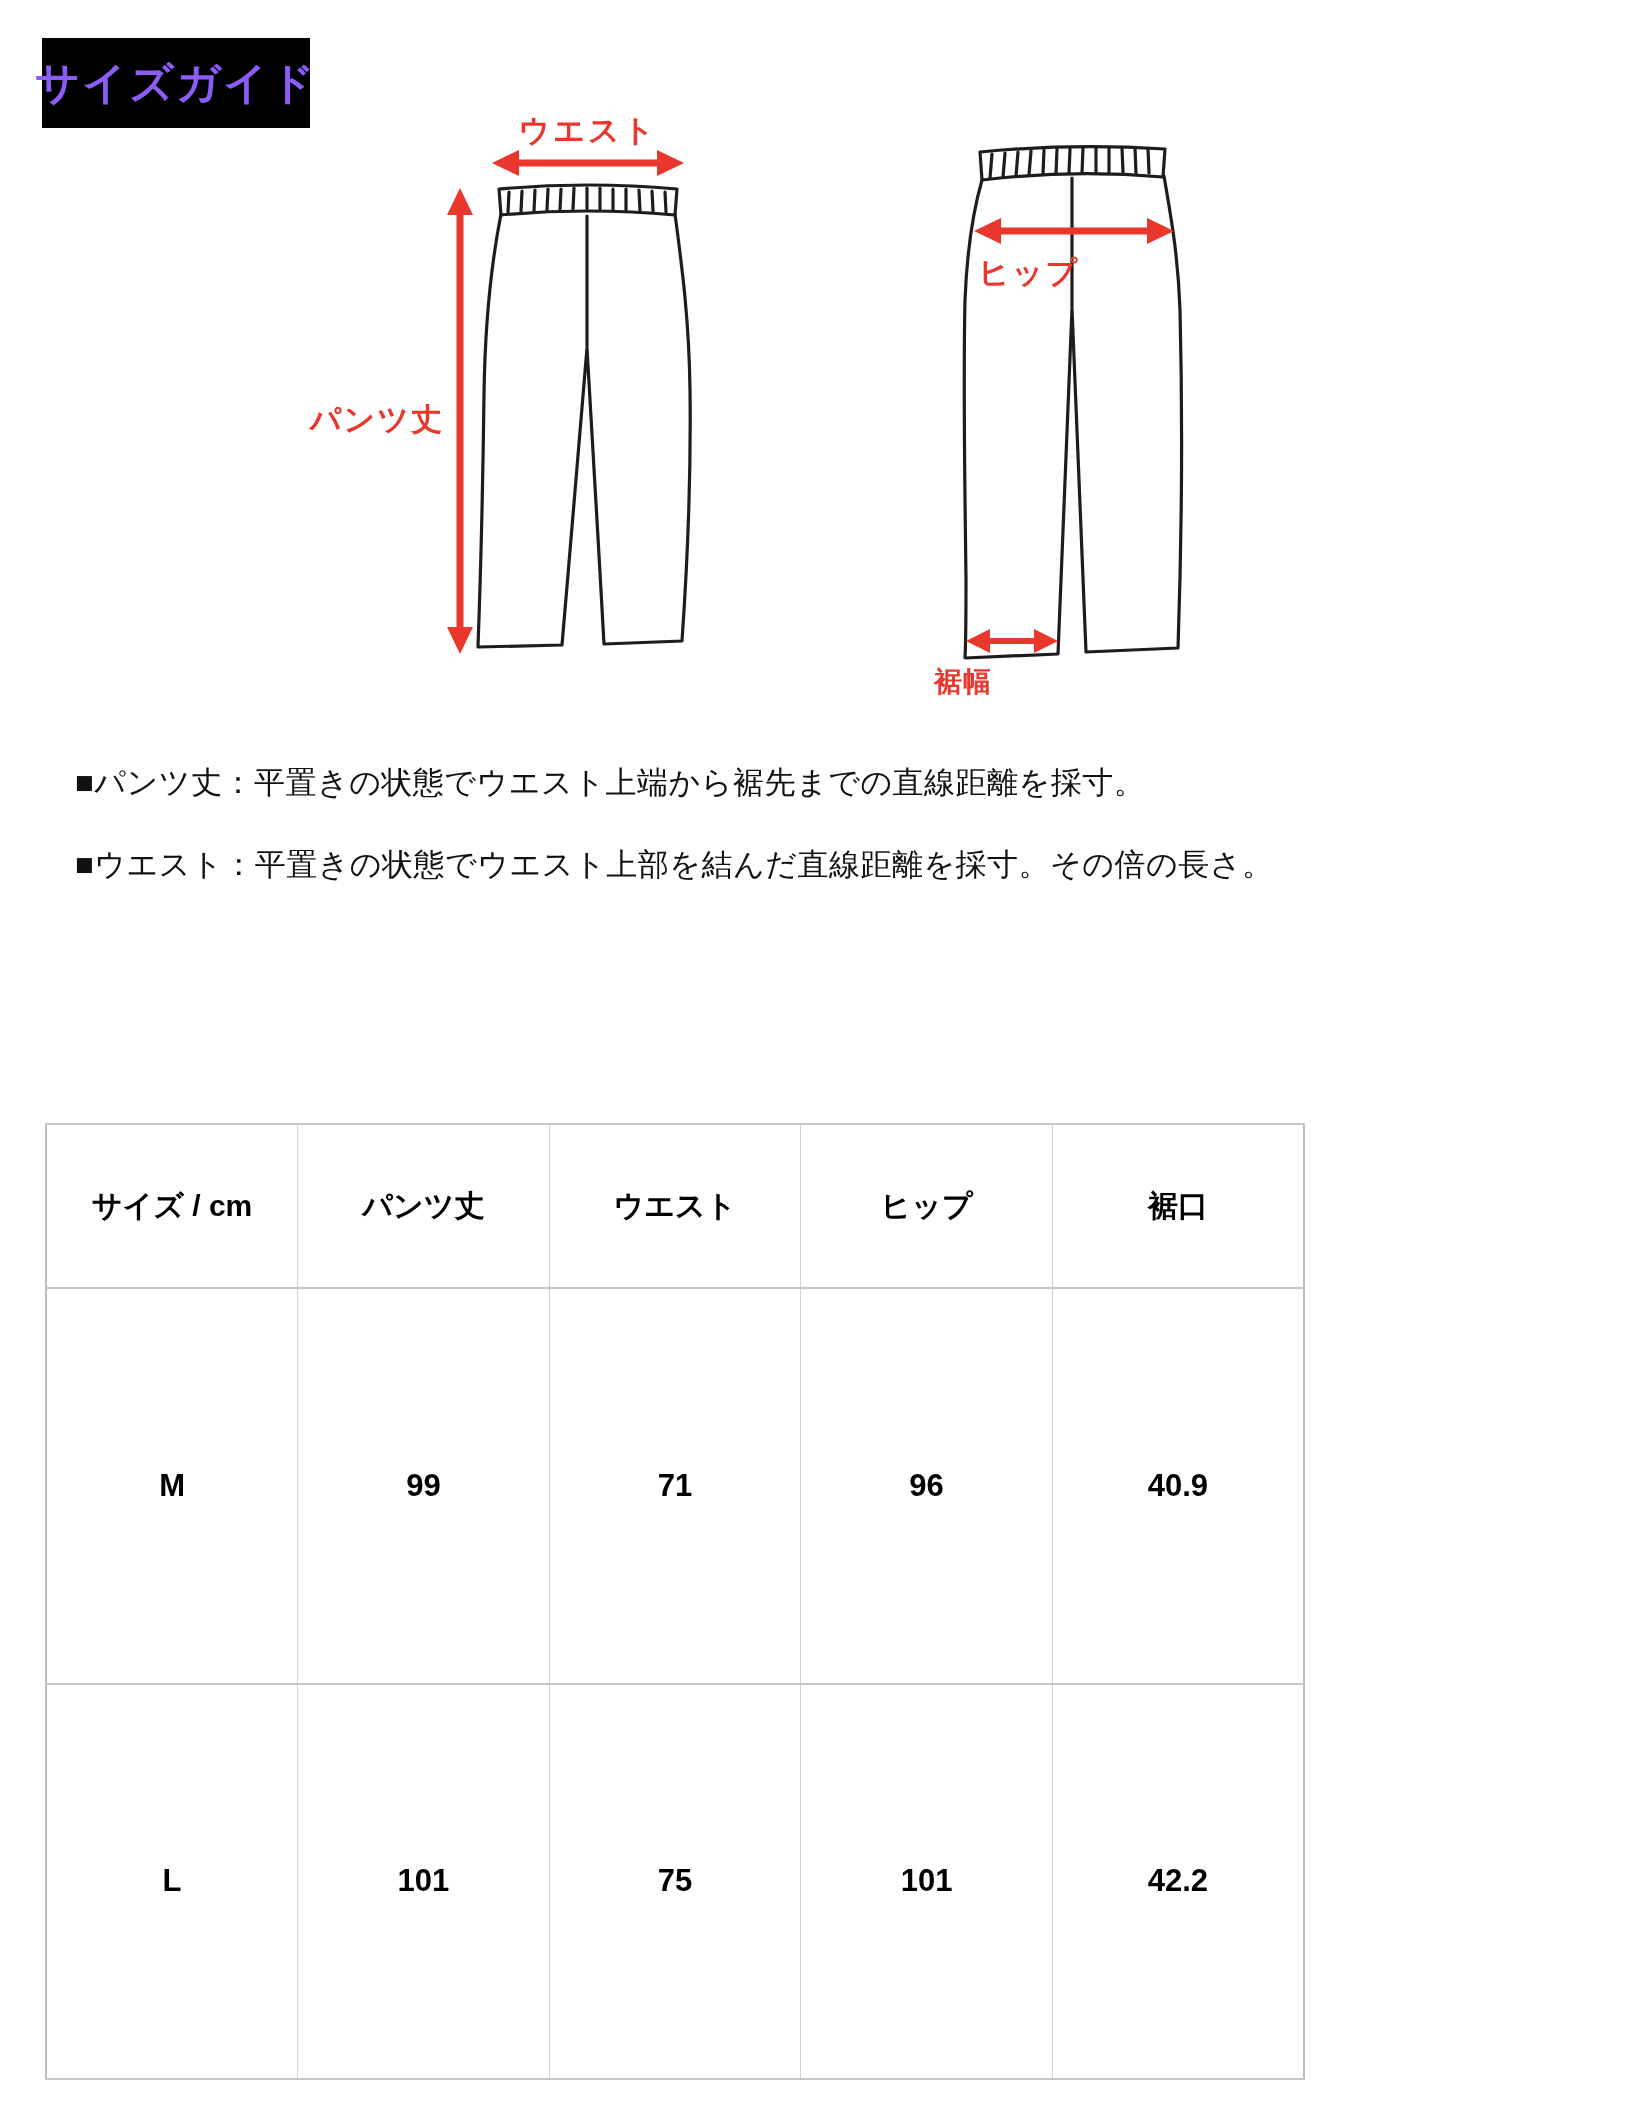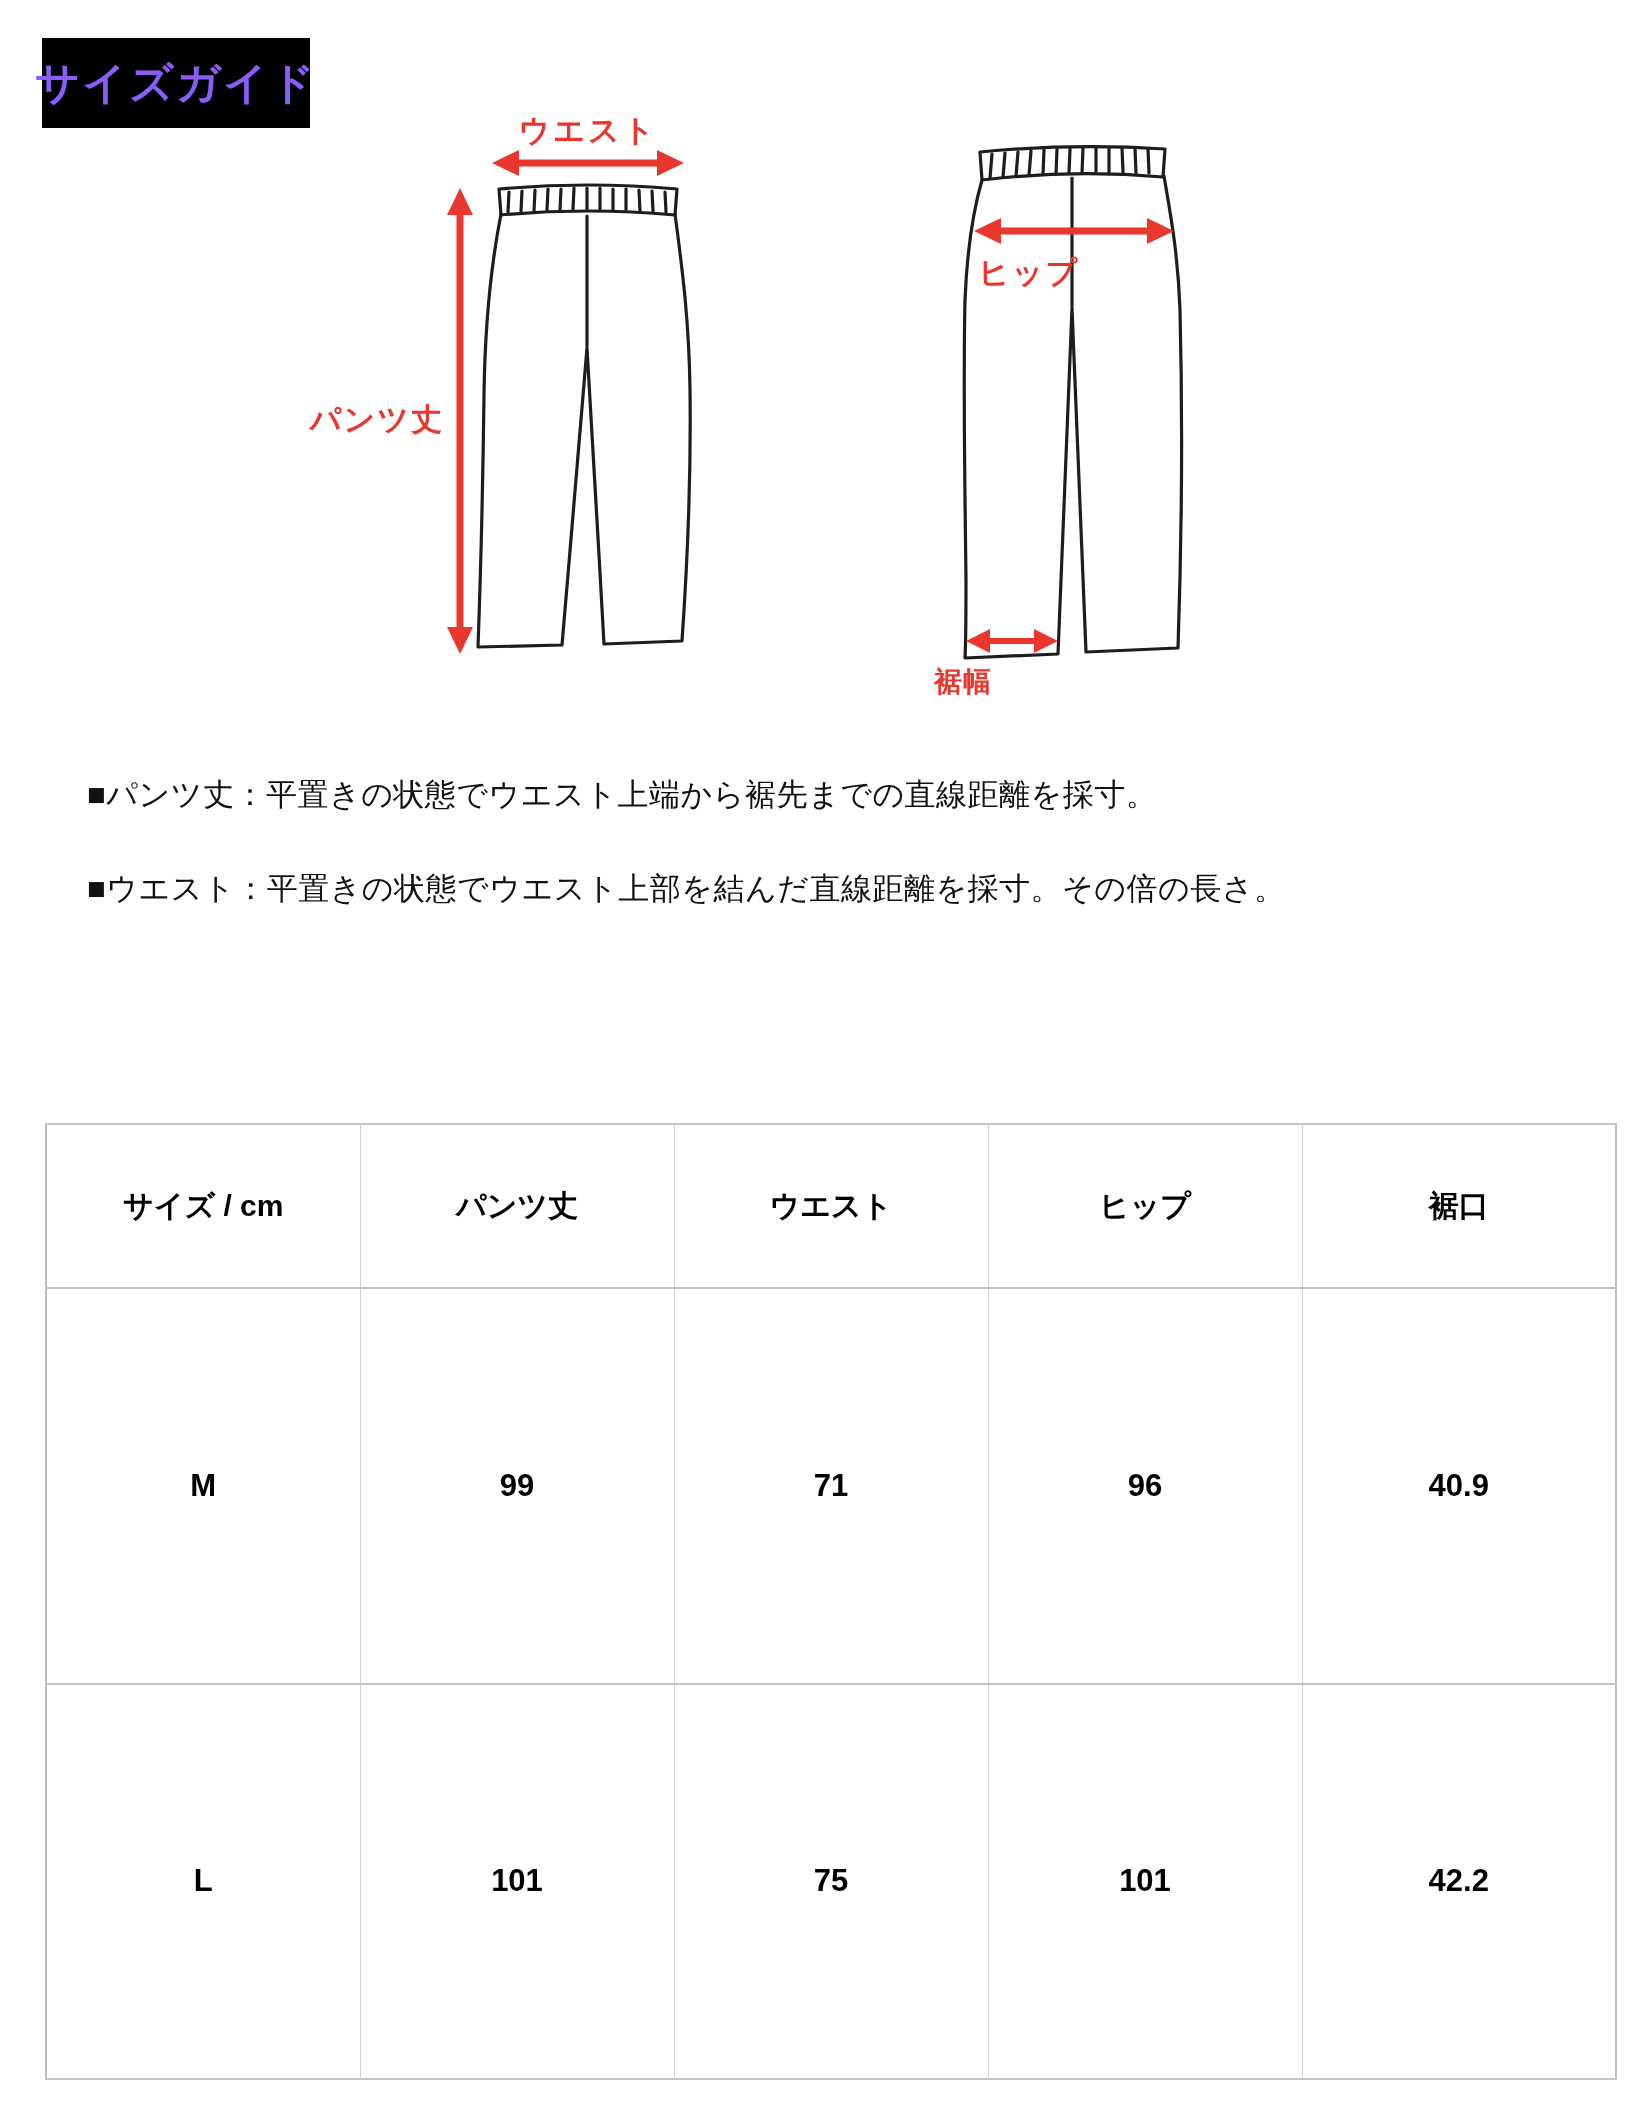--- a/index.html
+++ b/index.html
@@ -15,24 +15,24 @@
   .title-box span{color:#8b5cf6;font-size:44px;font-weight:700;letter-spacing:2px;white-space:nowrap;}
   
   .diagram-svg{position:absolute;left:0;top:0;}
   .dlabel{position:absolute;color:#ea372d;font-weight:700;white-space:nowrap;}
   .lbl-waist{left:488px;top:110px;width:200px;text-align:center;font-size:31px;letter-spacing:3px;}
   .lbl-length{left:302px;top:399px;width:142px;text-align:right;font-size:31px;letter-spacing:2px;}
   .lbl-hip{left:978px;top:252px;width:140px;text-align:left;font-size:31px;letter-spacing:2px;}
   .lbl-hem{left:913px;top:663px;width:100px;text-align:center;font-size:28px;letter-spacing:1px;}
   
   .notes{position:absolute;left:75px;top:742px;}
-  .notes p{margin:12px;height:82px;display:flex;align-items:center;font-size:31px;color:#111;white-space:nowrap;letter-spacing:0.5px;}
+  .notes p{margin:0;height:82px;display:flex;align-items:center;font-size:31px;color:#111;white-space:nowrap;letter-spacing:0.5px;}
   
   .size-table{
-    position:absolute;left:45px;top:1123px;width:1572px;height:957px;
+    position:absolute;left:45px;top:1123px;width:1260px;height:957px;
     border-collapse:collapse;table-layout:fixed;
   }
   .size-table th,.size-table td{
     border-top:2px solid #c6c6c6;border-bottom:2px solid #c6c6c6;
     border-left:1px solid #d2d2d2;border-right:1px solid #d2d2d2;
     text-align:center;vertical-align:middle;background:#fff;padding:0;
   }
   .size-table{border:2px solid #bdbdbd;}
   .size-table th{height:162px;font-size:30px;font-weight:700;}
   .size-table td{height:159px;font-size:31px;font-weight:600;}

